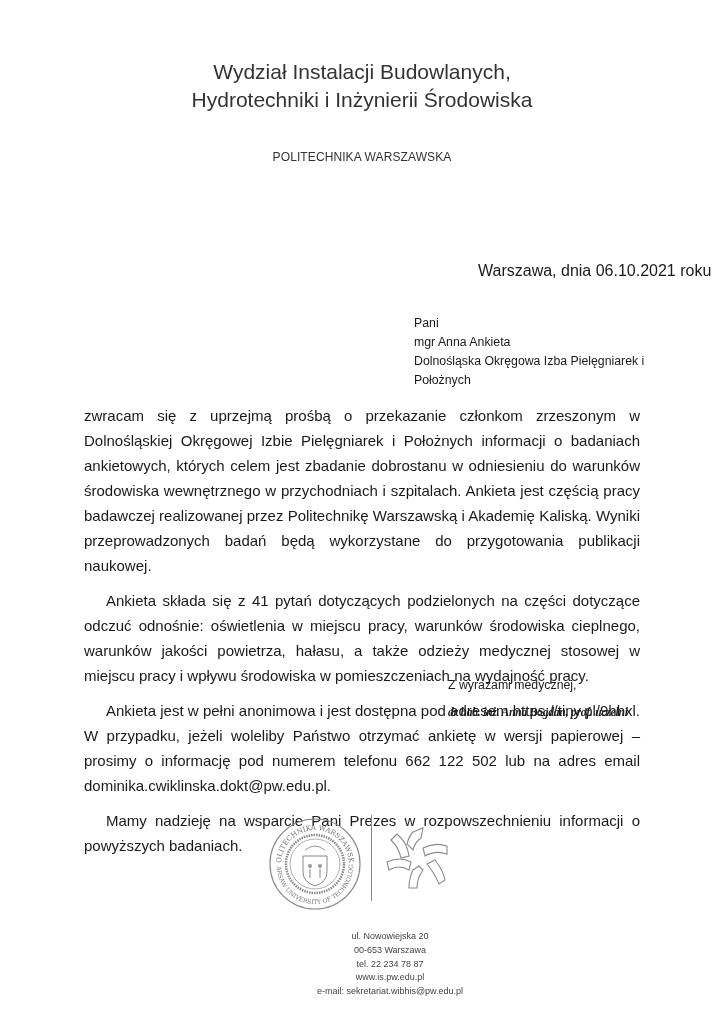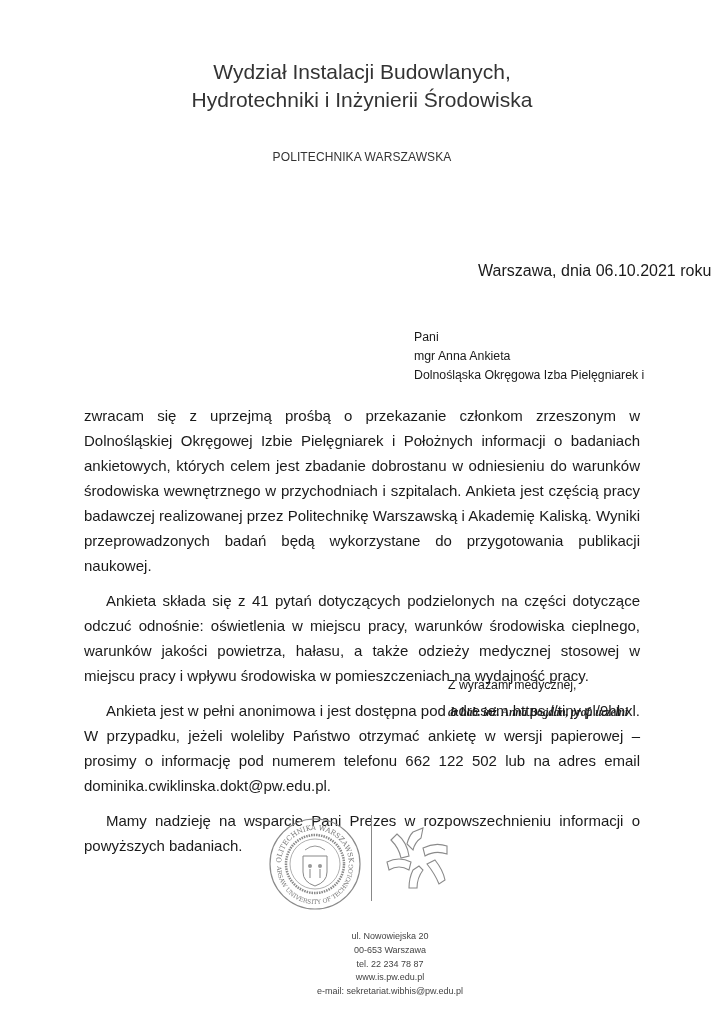--- a/index.html
+++ b/index.html
@@ -10,21 +10,21 @@
     .abs { position: absolute; }
     .faculty {
       left: 0; width: 724px; top: 58px; text-align: center;
       font-size: 21px; line-height: 28px; color: #333;
     }
     .university {
       left: 0; width: 724px; top: 150px; text-align: center;
       font-size: 12px; color: #333; letter-spacing: 0.1px;
     }
     .date { left: 478px; top: 262px; font-size: 16px; }
-    .recipient { left: 414px; top: 328px; font-size: 12.3px; line-height: 19px; }
+    .recipient { left: 414px; top: 314px; font-size: 12.3px; line-height: 19px; }
     .body-text {
       left: 84px; width: 556px; top: 403px; font-size: 15px; line-height: 25px;
     }
     .body-text p { margin: 0 0 10px 0; text-align: justify; }
     .body-text p.indent { text-indent: 22px; }
     .closing { left: 448px; top: 678px; font-size: 12.3px; }
     .signature {
       left: 448px; top: 706px; font-size: 11.5px; font-style: italic; font-weight: bold;
       font-family: Liberation Serif, serif; color: #222; letter-spacing: -0.2px;
     }
@@ -45,20 +45,21 @@
 </div>
 
 <div class="abs university">POLITECHNIKA WARSZAWSKA</div>
 
 <div class="abs date">Warszawa, dnia 06.10.2021 roku</div>
 
 <div class="abs recipient">
   <div>Pani</div>
   <div>mgr Anna Ankieta</div>
   <div>Dolnośląska Okręgowa Izba Pielęgniarek i</div>
+  <div>Położnych</div>
 </div>
 
 <div class="abs body-text">
   <p>zwracam się z uprzejmą prośbą o przekazanie członkom zrzeszonym w Dolnośląskiej Okręgowej Izbie Pielęgniarek i Położnych informacji o badaniach ankietowych, których celem jest zbadanie dobrostanu w odniesieniu do warunków środowiska wewnętrznego w przychodniach i szpitalach. Ankieta jest częścią pracy badawczej realizowanej przez Politechnikę Warszawską i Akademię Kaliską. Wyniki przeprowadzonych badań będą wykorzystane do przygotowania publikacji naukowej.</p>
   <p class="indent">Ankieta składa się z 41 pytań dotyczących podzielonych na części dotyczące odczuć odnośnie: oświetlenia w miejscu pracy, warunków środowiska cieplnego, warunków jakości powietrza, hałasu, a także odzieży medycznej stosowej w miejscu pracy i wpływu środowiska w pomieszczeniach na wydajność pracy.</p>
   <p class="indent">Ankieta jest w pełni anonimowa i jest dostępna pod adresem https://tiny.pl/9hhxl. W przypadku, jeżeli woleliby Państwo otrzymać ankietę w wersji papierowej – prosimy o informację pod numerem telefonu 662 122 502 lub na adres email dominika.cwiklinska.dokt@pw.edu.pl.</p>
   <p class="indent">Mamy nadzieję na wsparcie Pani Prezes w rozpowszechnieniu informacji o powyższych badaniach.</p>
 </div>
 
 <div class="abs closing">Z wyrazami medycznej,</div>

